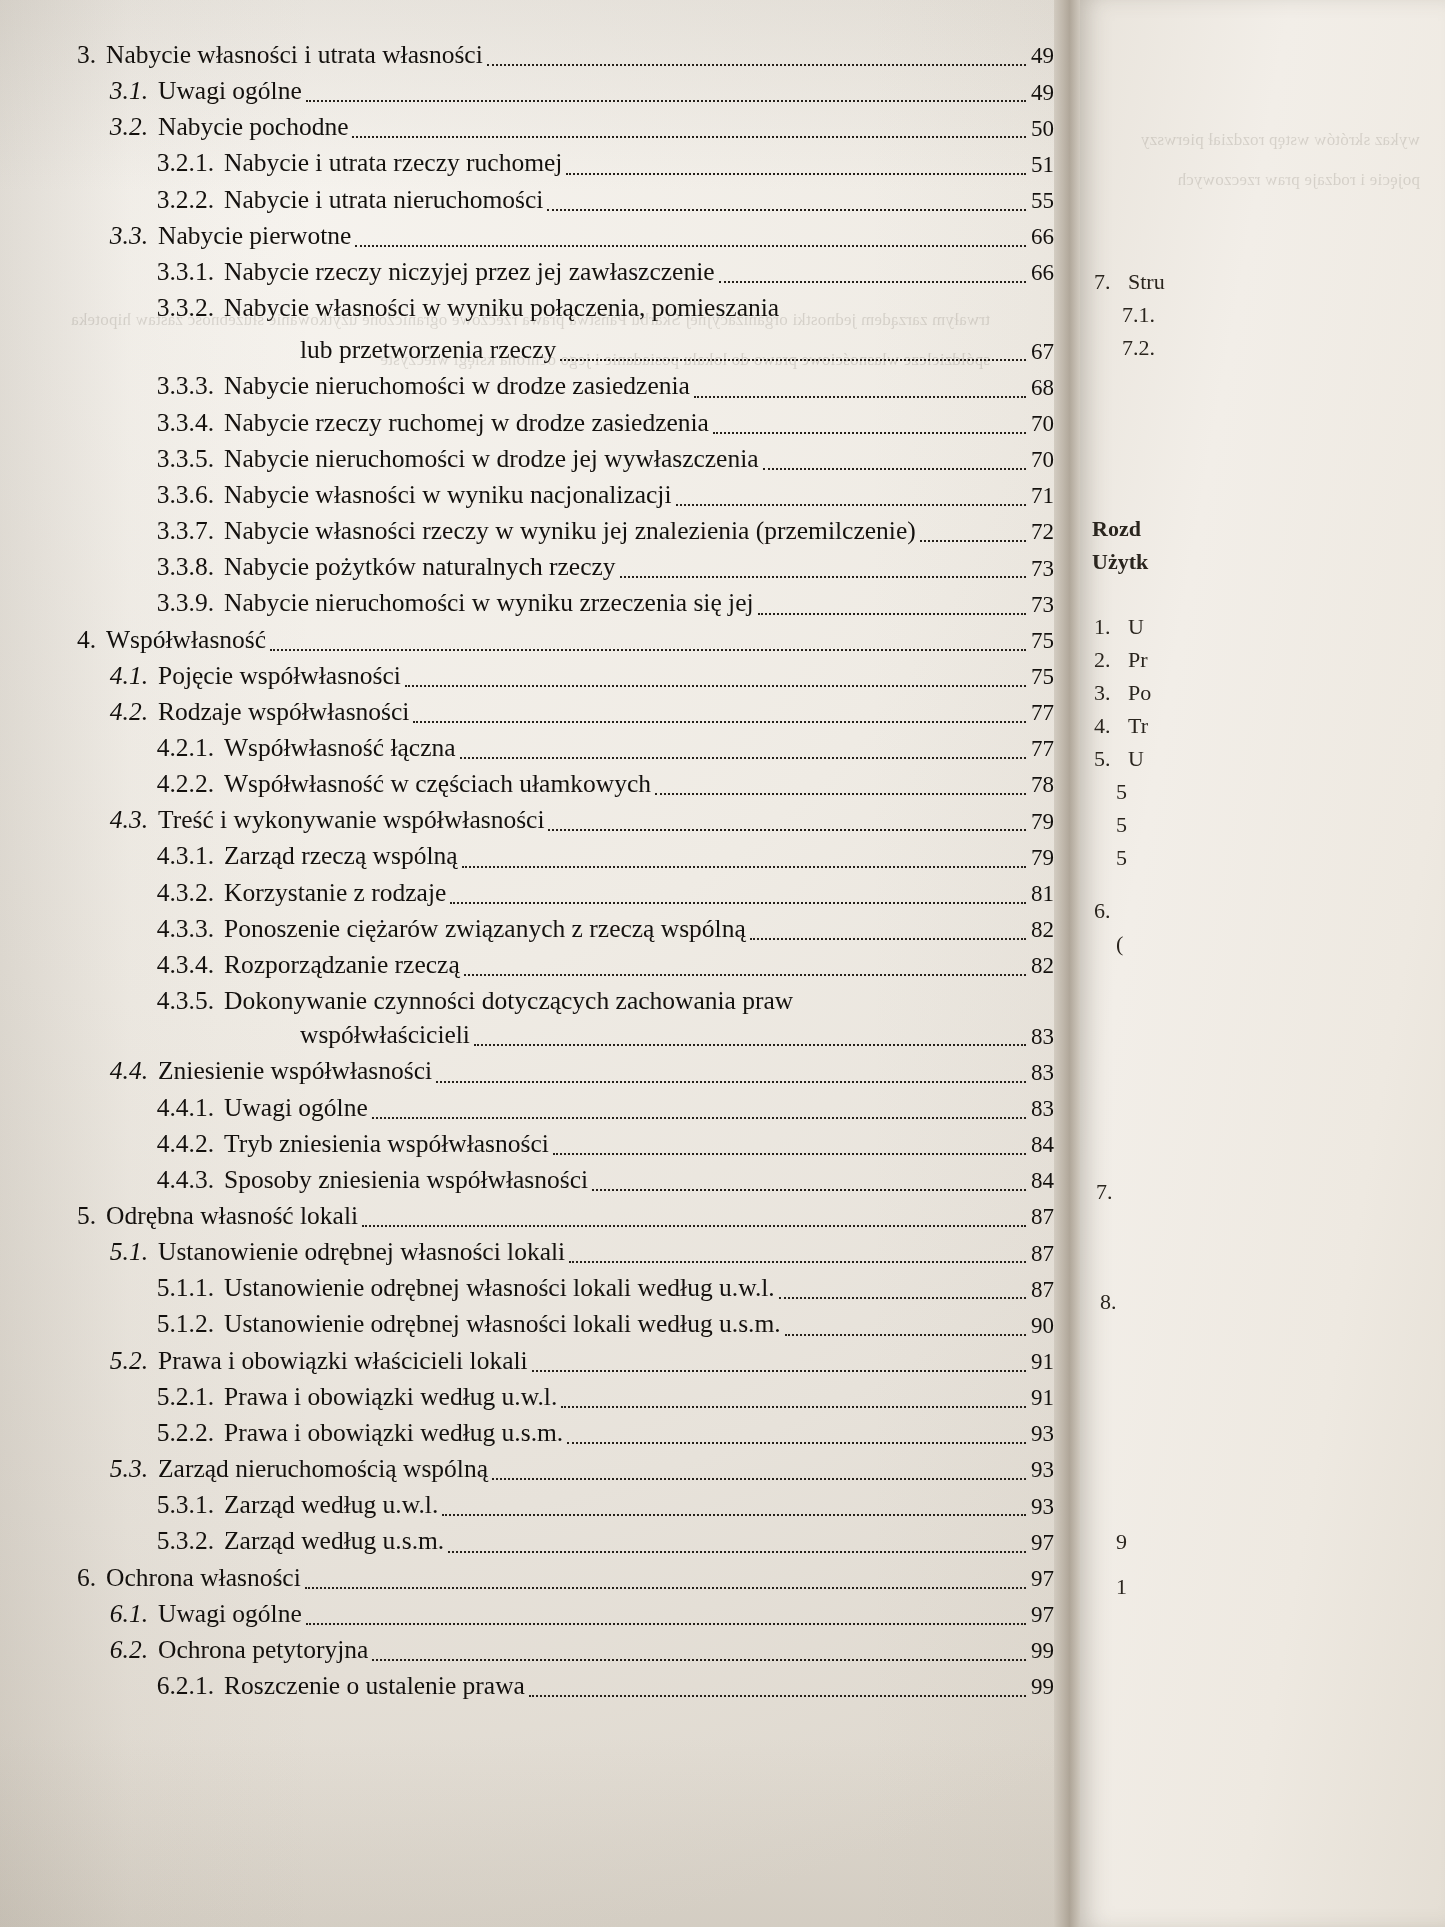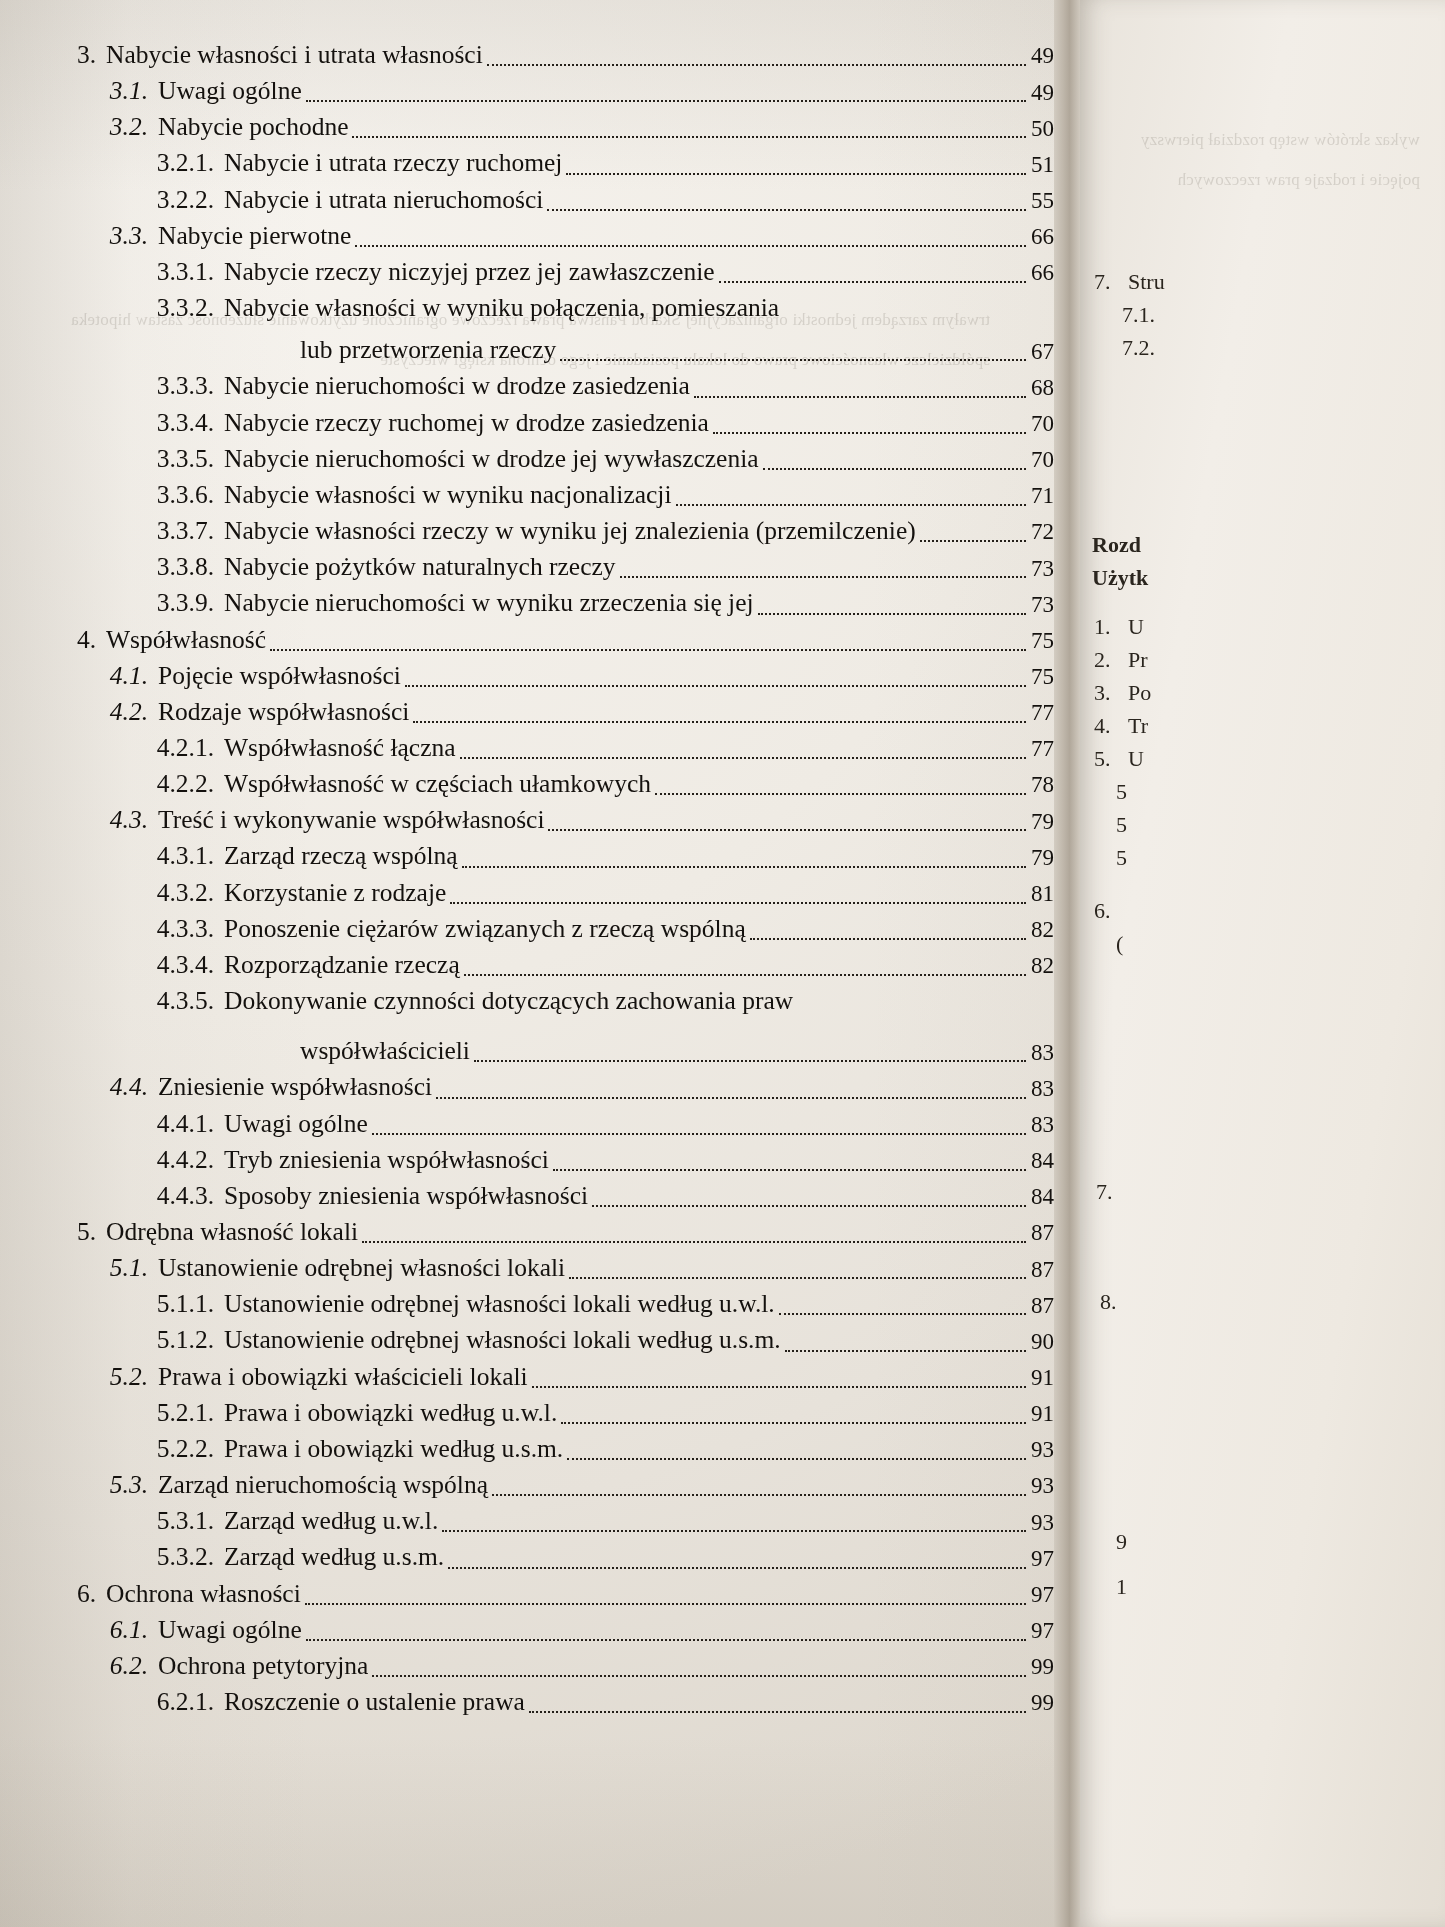--- a/index.html
+++ b/index.html
@@ -156,21 +156,21 @@
     <div class="r-row" style="padding-left:28px;">
       <span class="r-num">7.1.</span>
       <span></span>
     </div>
     <div class="r-row" style="padding-left:28px;">
       <span class="r-num">7.2.</span>
       <span></span>
     </div>
   </div>
 
-  <div class="r-block" style="top:528px; left:12px; width:200px;">
+  <div class="r-block" style="top:512px; left:12px; width:200px;">
     <div class="r-row bold">Rozd</div>
     <div class="r-row bold">Użytk</div>
   </div>
 
   <div class="r-block" style="top:610px; left:14px; width:200px;">
     <div class="r-row">
         <span class="r-num">1.</span>
         <span>U</span>
       </div>
     <div class="r-row">
@@ -406,21 +406,21 @@
     <span class="page">82</span>
   </div>
 
   <div class="row lv3">
     <span class="num">4.3.4.</span>
     <span class="title">Rozporządzanie rzeczą</span>
     <span class="leader"></span>
     <span class="page">82</span>
   </div>
 
-  <div class="row lv3" style="margin-bottom:16px;">
+  <div class="row lv3" style="margin-bottom:0;">
     <span class="num">4.3.5.</span>
     <span class="title">Dokonywanie czynności dotyczących zachowania praw</span>
   </div>
   <div class="wrapline">
     <span class="indent" style="width:236px;"></span>
     <span class="title">współwłaścicieli</span>
     <span class="leader"></span>
     <span class="page">83</span>
   </div>
 

